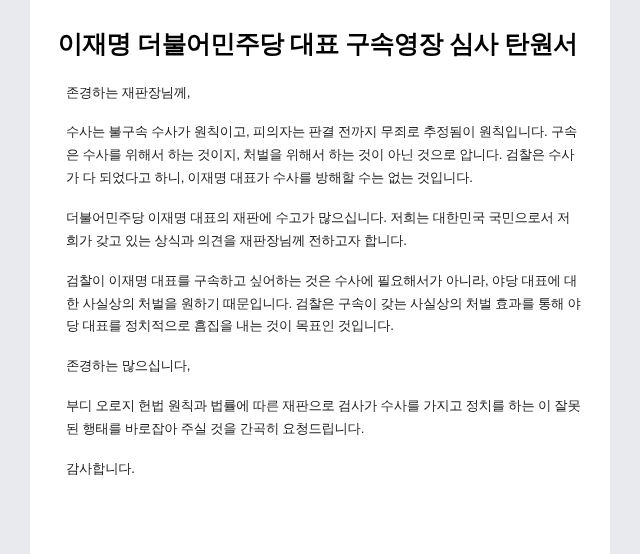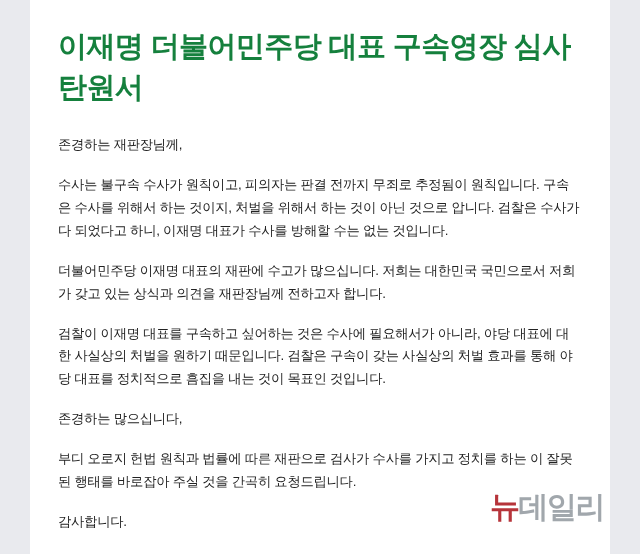--- a/index.html
+++ b/index.html
@@ -23,33 +23,33 @@
     position: absolute;
     left: 30px;
     top: 0;
     width: 580px;
     min-height: 554px;
     background: #ffffff;
     box-sizing: border-box;
     padding: 26px 28px 20px 28px;
   }
   .doc-title {
-    font-size: 29px;
+    font-size: 25px;
     line-height: 1.42;
     font-weight: bold;
-    color: #15803d;
+    color: #000000;
     letter-spacing: -0.6px;
-    margin: 0 0 26px 0;
+    margin: 0 0 20px 0;
     word-break: keep-all;
   }
   .para {
     font-size: 13.3px;
     line-height: 1.72;
     color: #222222;
-    margin: 0 0 17px 0;
+    margin: 0 0 17px 8px;
     letter-spacing: -0.25px;
     text-align: left;
     word-break: break-all;
   }
   .watermark {
     position: absolute;
     right: 36px;
     bottom: 26px;
     pointer-events: none;
     display: flex;
@@ -92,17 +92,14 @@
     <p class="para">존경하는 재판장님께,</p>
     <p class="para">수사는 불구속 수사가 원칙이고, 피의자는 판결 전까지 무죄로 추정됨이 원칙입니다. 구속은 수사를 위해서 하는 것이지, 처벌을 위해서 하는 것이 아닌 것으로 압니다. 검찰은 수사가 다 되었다고 하니, 이재명 대표가 수사를 방해할 수는 없는 것입니다.</p>
     <p class="para">더불어민주당 이재명 대표의 재판에 수고가 많으십니다. 저희는 대한민국 국민으로서 저희가 갖고 있는 상식과 의견을 재판장님께 전하고자 합니다.</p>
     <p class="para">검찰이 이재명 대표를 구속하고 싶어하는 것은 수사에 필요해서가 아니라, 야당 대표에 대한 사실상의 처벌을 원하기 때문입니다. 검찰은 구속이 갖는 사실상의 처벌 효과를 통해 야당 대표를 정치적으로 흠집을 내는 것이 목표인 것입니다.</p>
     <p class="para">존경하는 많으십니다,</p>
     <p class="para">부디 오로지 헌법 원칙과 법률에 따른 재판으로 검사가 수사를 가지고 정치를 하는 이 잘못된 행태를 바로잡아 주실 것을 간곡히 요청드립니다.</p>
     <p class="para">감사합니다.</p>
 
   </div>
 
-  <div class="watermark">
-    <span class="wm-text"><span class="accent">뉴</span><span>데일리</span></span>
-  </div>
 
 </div>
 
 </body></html>

